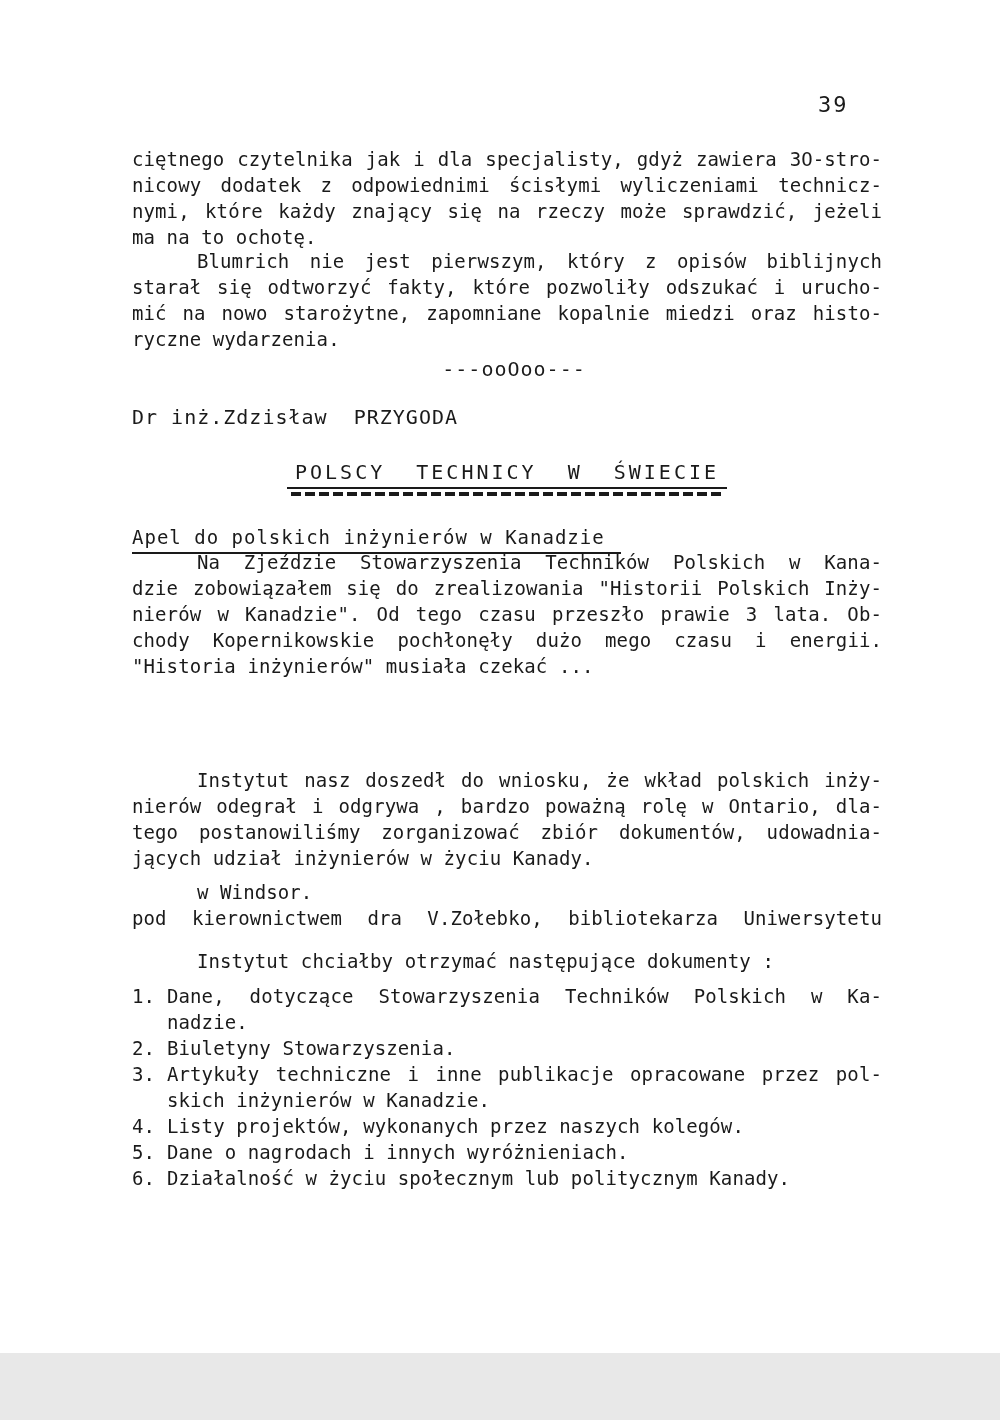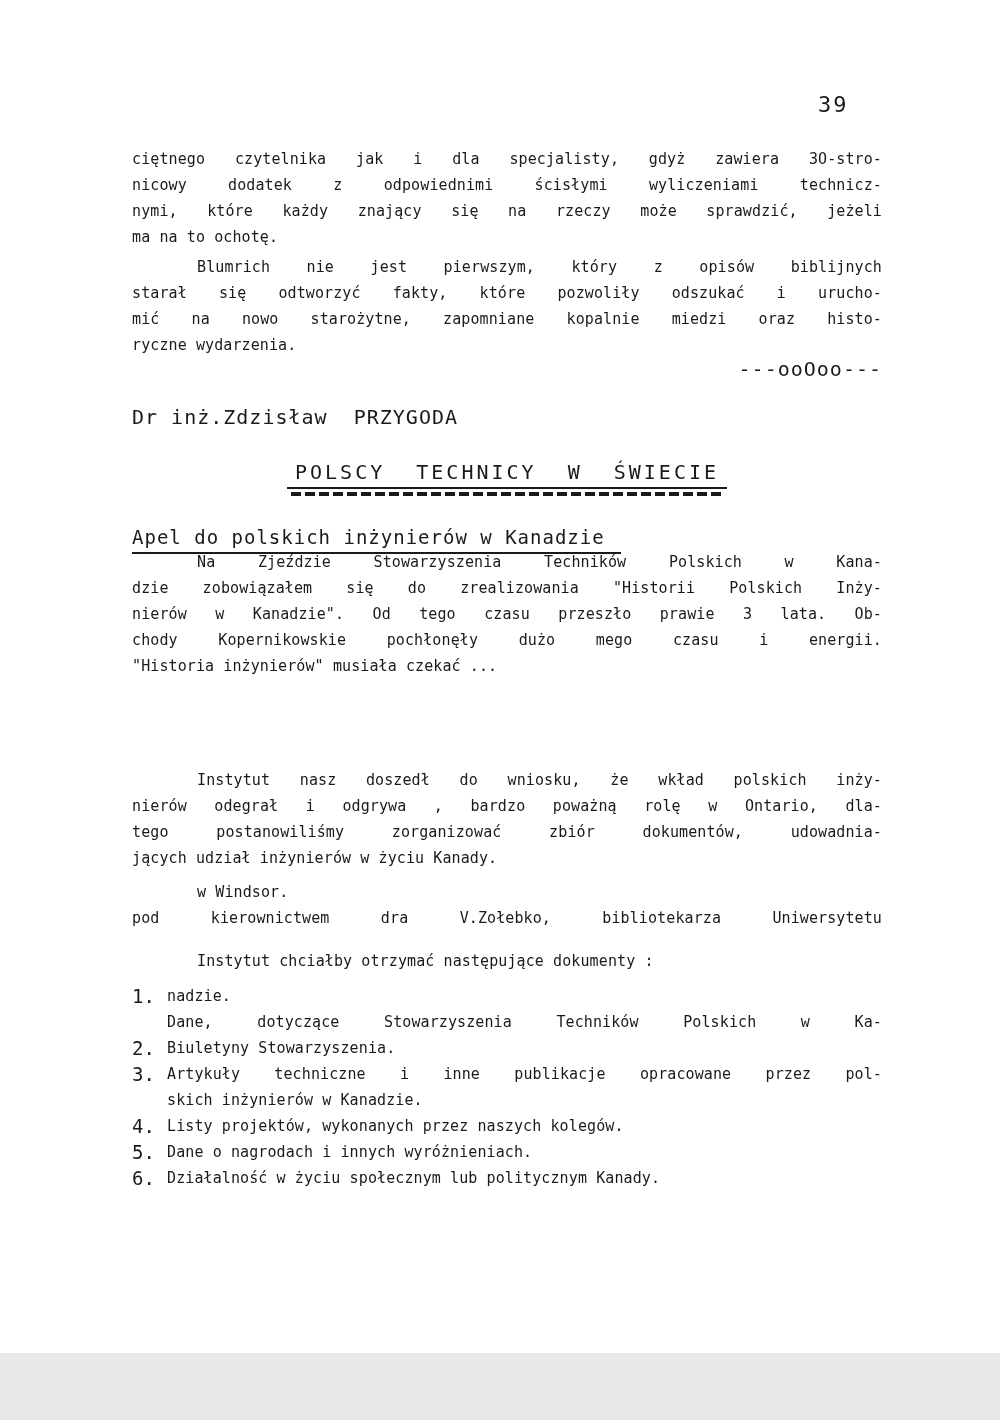--- a/index.html
+++ b/index.html
@@ -25,35 +25,35 @@
     font-size: 22px;
     letter-spacing: 2px;
     line-height: 26px;
   }
   .block {
     position: absolute;
     left: 132px;
     width: 750px;
   }
   .line {
-    font-size: 15px;
+    font-size: 19px;
     line-height: 26px;
     letter-spacing: 0.1px;
     text-align: justify;
     text-align-last: justify;
     white-space: normal;
   }
   .line.last {
     text-align-last: left;
   }
   .indent-first .line:first-child {
     text-indent: 65px;
   }
   .separator-block {
-    text-align: right;
+    text-align: center;
   }
   .separator-text {
     font-size: 20px;
     line-height: 26px;
     letter-spacing: 1px;
     display: inline-block;
     padding-left: 14px;
   }
   .author-line {
     font-size: 20px;
@@ -108,21 +108,21 @@
 
   <div class="page-number">39</div>
 
   <div class="block" style="top:146px">
       <div class="line">ciętnego czytelnika jak i dla specjalisty, gdyż zawiera 3O-stro-</div>
       <div class="line">nicowy dodatek z odpowiednimi ścisłymi wyliczeniami technicz-</div>
       <div class="line">nymi, które każdy znający się na rzeczy może sprawdzić, jeżeli</div>
       <div class="line last">ma na to ochotę.</div>
     </div>
 
-  <div class="block indent-first" style="top:254px">
+  <div class="block indent-first" style="top:248px">
       <div class="line">Blumrich nie jest pierwszym, który z opisów biblijnych</div>
       <div class="line">starał się odtworzyć fakty, które pozwoliły odszukać i urucho-</div>
       <div class="line">mić na nowo starożytne, zapomniane kopalnie miedzi oraz histo-</div>
       <div class="line last">ryczne wydarzenia.</div>
     </div>
 
   <div class="block separator-block" style="top:356px">
     <span class="separator-text">---ooOoo---</span>
   </div>
 
@@ -159,22 +159,22 @@
     </div>
 
   <div class="block indent-first" style="top:948px">
       <div class="line last">Instytut chciałby otrzymać następujące dokumenty :</div>
     </div>
 
   <div class="block doc-list" style="top:983px">
     <div class="list-item">
       <span class="item-num">1.</span>
       <div>
+          <div class="line">Dane, dotyczące Stowarzyszenia Techników Polskich w Ka-</div>
           <div class="line last">nadzie.</div>
-          <div class="line">Dane, dotyczące Stowarzyszenia Techników Polskich w Ka-</div>
         </div>
     </div>
     <div class="list-item">
       <span class="item-num">2.</span>
       <div>
           <div class="line last">Biuletyny Stowarzyszenia.</div>
         </div>
     </div>
     <div class="list-item">
       <span class="item-num">3.</span>

